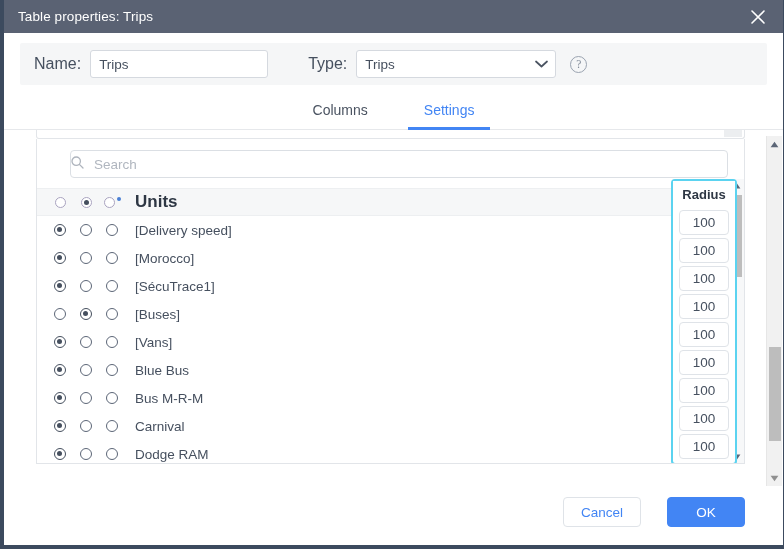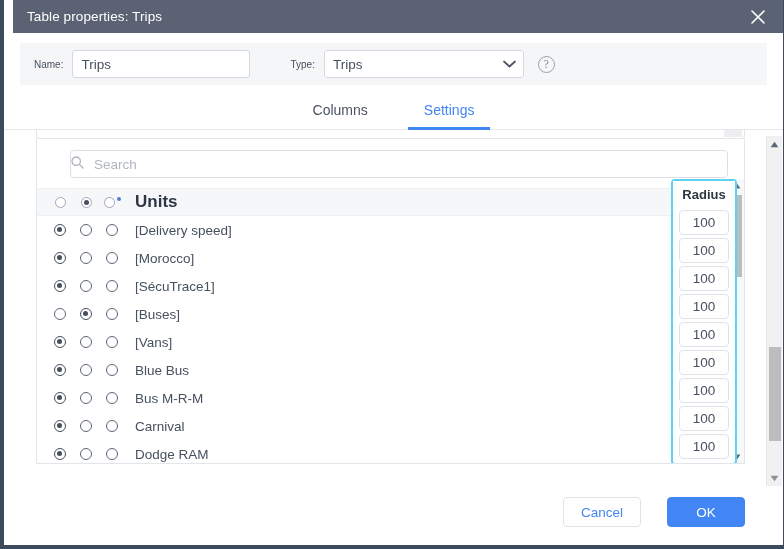--- a/index.html
+++ b/index.html
@@ -21,21 +21,20 @@
   }
 
   
   .titlebar {
     height: 33px;
     background: #5a6273;
     display: flex;
     align-items: center;
     justify-content: space-between;
     padding: 0 12px 0 14px;
-    margin-left: 9px;
   }
   .titlebar-text {
     color: #ffffff;
     font-size: 13.5px;
     letter-spacing: .1px;
   }
   .close-btn {
     width: 26px; height: 26px;
     display: flex; align-items: center; justify-content: center;
     cursor: pointer;
@@ -46,21 +45,21 @@
   .formstrip {
     margin: 10px 16px 0 16px;
     background: #f5f6f7;
     height: 42px;
     display: flex;
     align-items: center;
     padding: 0 14px;
     border-radius: 2px;
   }
   .fld-label {
-    font-size: 10px;
+    font-size: 16px;
     color: #46505f;
     margin-right: 9px;
   }
   .text-input {
     width: 178px; height: 28px;
     border: 1px solid #d5d9df;
     border-radius: 3px;
     background: #fff;
     font-size: 13.5px;
     color: #46505f;

